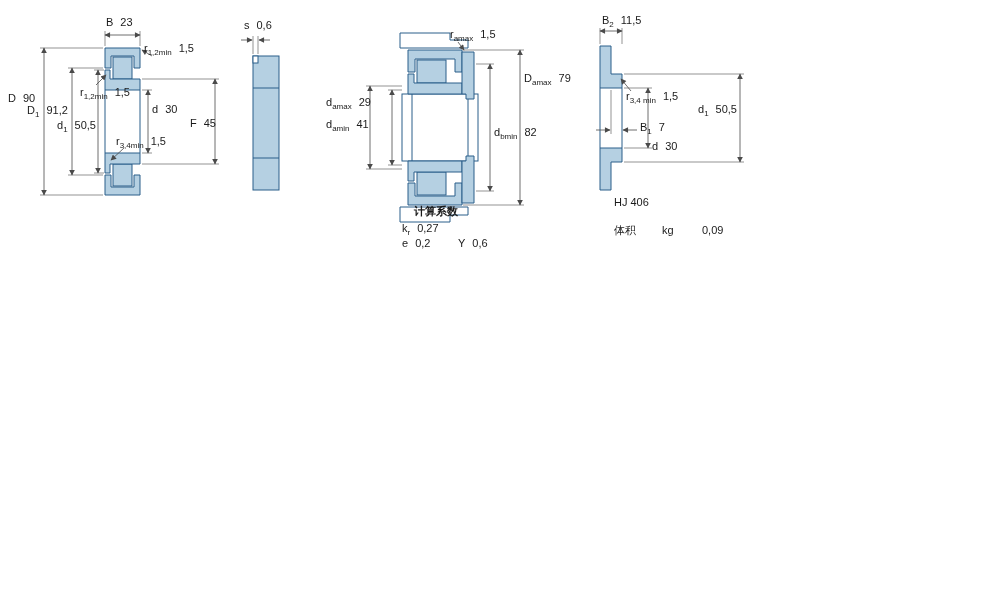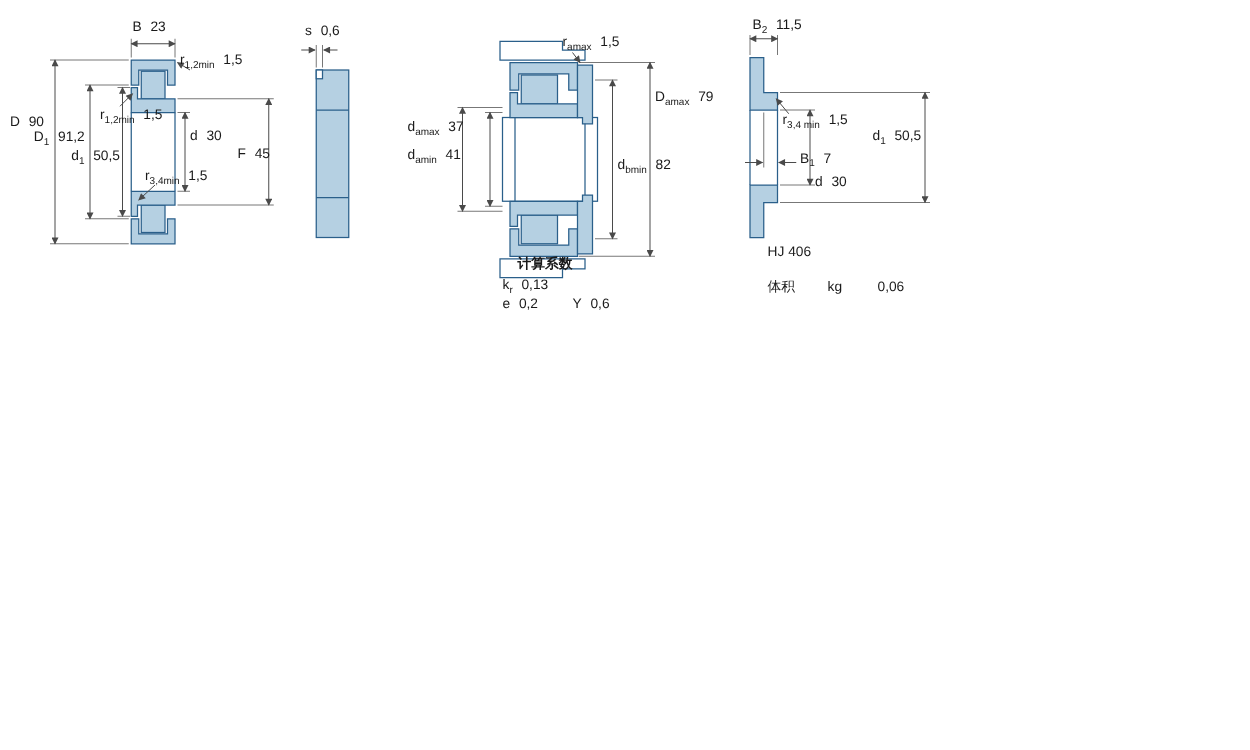--- a/index.html
+++ b/index.html
@@ -152,34 +152,34 @@
   <div class="lbl" style="left:27px;top:104px"><span>D</span><sub>1</sub><span class="v">91,2</span></div>
   <div class="lbl" style="left:57px;top:119px"><span>d</span><sub>1</sub><span class="v">50,5</span></div>
   <div class="lbl" style="left:80px;top:86px"><span>r</span><sub>1,2min</sub><span class="v">1,5</span></div>
   <div class="lbl" style="left:152px;top:103px"><span>d</span><span class="v">30</span></div>
   <div class="lbl" style="left:190px;top:117px"><span>F</span><span class="v">45</span></div>
   <div class="lbl" style="left:116px;top:135px"><span>r</span><sub>3,4min</sub><span class="v">1,5</span></div>
 
   <div class="lbl" style="left:244px;top:19px"><span>s</span><span class="v">0,6</span></div>
 
   <div class="lbl" style="left:450px;top:28px"><span>r</span><sub>amax</sub><span class="v">1,5</span></div>
-  <div class="lbl" style="left:326px;top:96px"><span>d</span><sub>amax</sub><span class="v">37</span></div>
+  <div class="lbl" style="left:326px;top:96px"><span>d</span><sub>amax</sub><span class="v">29</span></div>
   <div class="lbl" style="left:326px;top:118px"><span>d</span><sub>amin</sub><span class="v">41</span></div>
   <div class="lbl" style="left:524px;top:72px"><span>D</span><sub>amax</sub><span class="v">79</span></div>
   <div class="lbl" style="left:494px;top:126px"><span>d</span><sub>bmin</sub><span class="v">82</span></div>
 
   <div class="lbl" style="left:602px;top:14px"><span>B</span><sub>2</sub><span class="v">11,5</span></div>
   <div class="lbl" style="left:626px;top:90px"><span>r</span><sub>3,4 min</sub><span class="v">1,5</span></div>
   <div class="lbl" style="left:698px;top:103px"><span>d</span><sub>1</sub><span class="v">50,5</span></div>
   <div class="lbl" style="left:640px;top:121px"><span>B</span><sub>1</sub><span class="v">7</span></div>
   <div class="lbl" style="left:652px;top:140px"><span>d</span><span class="v">30</span></div>
 
   <div class="lbl bold" style="left:402px;top:205px">计算系数</div>
-  <div class="lbl" style="left:402px;top:222px"><span>k</span><sub>r</sub><span class="v">0,13</span></div>
+  <div class="lbl" style="left:402px;top:222px"><span>k</span><sub>r</sub><span class="v">0,27</span></div>
   <div class="lbl" style="left:402px;top:237px"><span>e</span><span class="v">0,2</span></div>
   <div class="lbl" style="left:458px;top:237px"><span>Y</span><span class="v">0,6</span></div>
 
   <div class="lbl" style="left:614px;top:196px">HJ 406</div>
   <div class="lbl" style="left:614px;top:224px">体积</div>
   <div class="lbl" style="left:662px;top:224px">kg</div>
-  <div class="lbl" style="left:702px;top:224px">0,06</div>
+  <div class="lbl" style="left:702px;top:224px">0,09</div>
 
 </div>
 
 </body></html>

